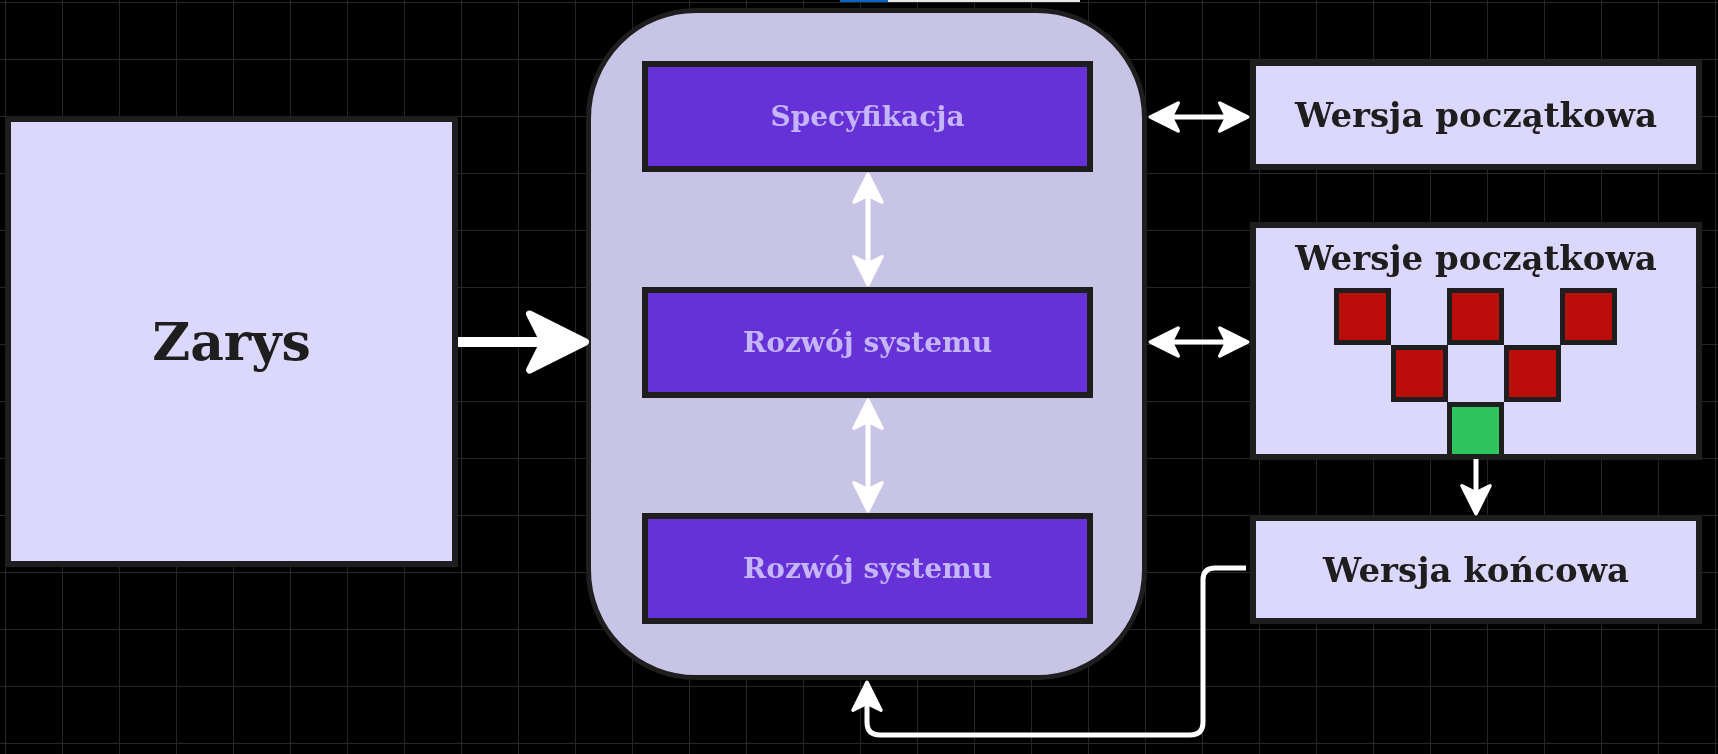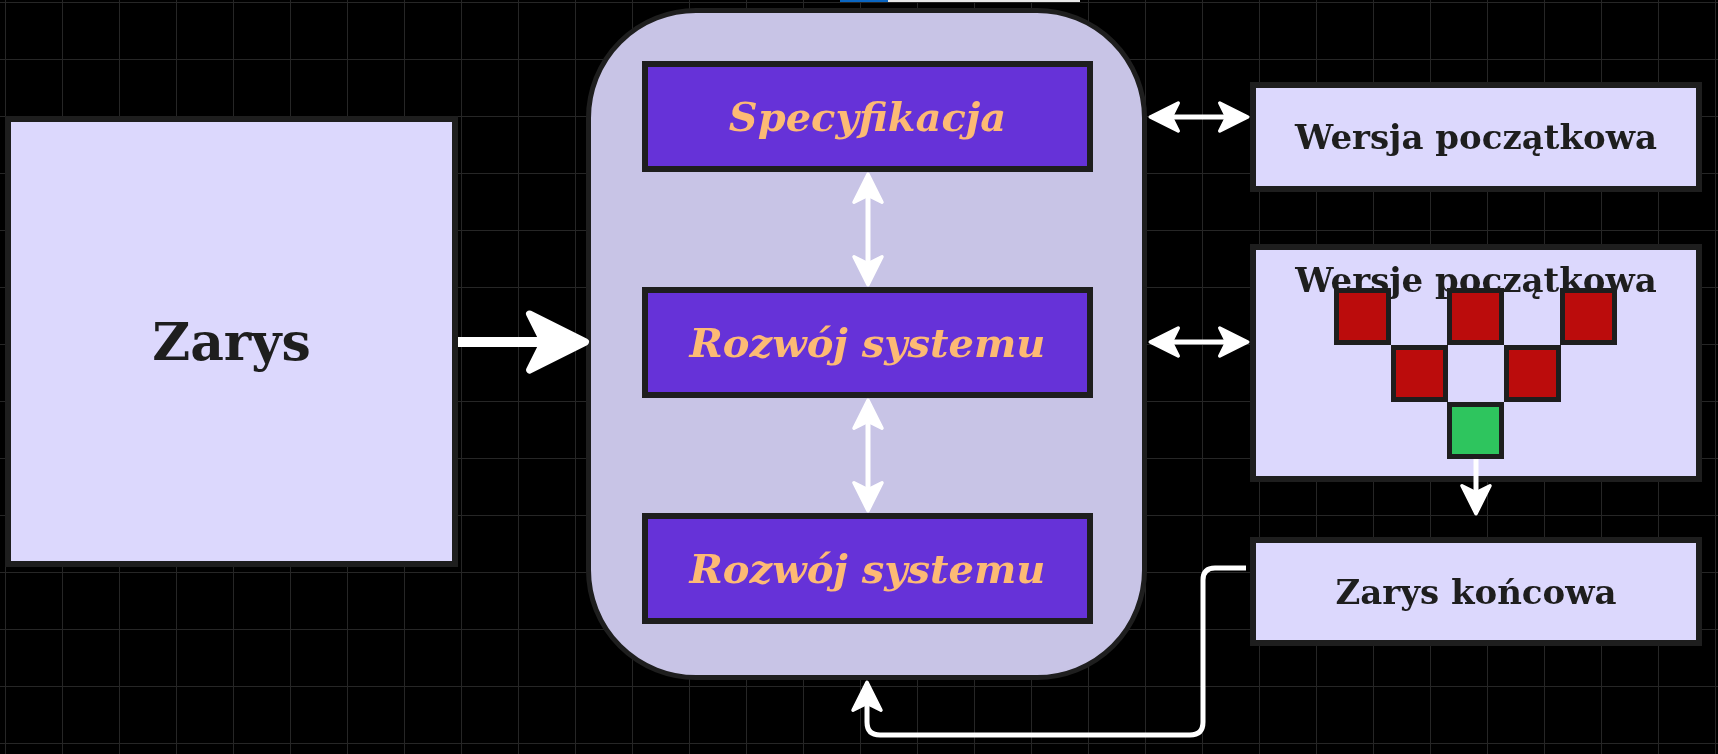--- a/index.html
+++ b/index.html
@@ -12,31 +12,31 @@
     background-size:57px 57px;
     background-position:5px 2px;
     font-family:"DejaVu Serif", "Liberation Serif", serif;
   }
   .box {
     position:absolute; box-sizing:border-box;
     border:6px solid #1e1e1e;
     display:flex; align-items:center; justify-content:center; text-align:center;
   }
   .light { background:#dcd8fd; color:#1e1e1e; font-weight:bold; }
-  .purple { background:#6632d8; color:#fdba74; font-weight:bold; font-style:italic; font-size:40px; }
+  .purple { background:#6632d8; color:#c4b5fd; font-weight:bold; font-size:28px; }
   #outline-box { left:5px; top:116px; width:453px; height:451px; font-size:52px; line-height:1.18; }
   #container {
     position:absolute; box-sizing:border-box;
     left:586px; top:8px; width:561px; height:672px;
     background:#c8c4e6; border:5px solid #1e1e1e; border-radius:110px;
   }
   #spec { left:642px; top:61px; width:451px; height:111px; }
   #dev1 { left:642px; top:287px; width:451px; height:111px; }
   #dev2 { left:642px; top:513px; width:451px; height:111px; }
-  .rbox { font-size:34px;margin-top:22px; }
+  .rbox { font-size:34px; }
   #v-initial { left:1250px; top:60px; width:452px; height:110px; }
   #v-inter { left:1250px; top:222px; width:452px; height:238px; align-items:flex-start; padding-top:10px; }
   #v-final { left:1250px; top:515px; width:452px; height:109px; }
   .sq { position:absolute; box-sizing:border-box; width:57px; height:57px; border:5px solid #1e1e1e; }
   .red { background:#bb0c0c; }
   .green { background:#2ec55e; }
   svg#arrows { position:absolute; left:0; top:0; }
   .topstrip { position:absolute; top:0; left:840px; height:2px; width:240px; background:#e8e8e8; }
   .topstrip-accent { position:absolute; top:0; left:840px; height:2px; width:48px; background:#0a66c2; }
 </style>
@@ -64,21 +64,21 @@
   <span>Rozwój systemu</span>
 </div>
 
 <div id="v-initial" class="box light rbox">
   <span>Wersja początkowa</span>
 </div>
 <div id="v-inter" class="box light rbox">
   <span>Wersje początkowa</span>
 </div>
 <div id="v-final" class="box light rbox">
-  <span>Zarys końcowa</span>
+  <span>Wersja końcowa</span>
 </div>
 
 <div class="sq red" style="left:1334px;top:288px;"></div>
 <div class="sq red" style="left:1447px;top:288px;"></div>
 <div class="sq red" style="left:1560px;top:288px;"></div>
 <div class="sq red" style="left:1391px;top:345px;"></div>
 <div class="sq red" style="left:1504px;top:345px;"></div>
 <div class="sq green" style="left:1447px;top:402px;"></div>
 
 <svg id="arrows" width="1718" height="754">

